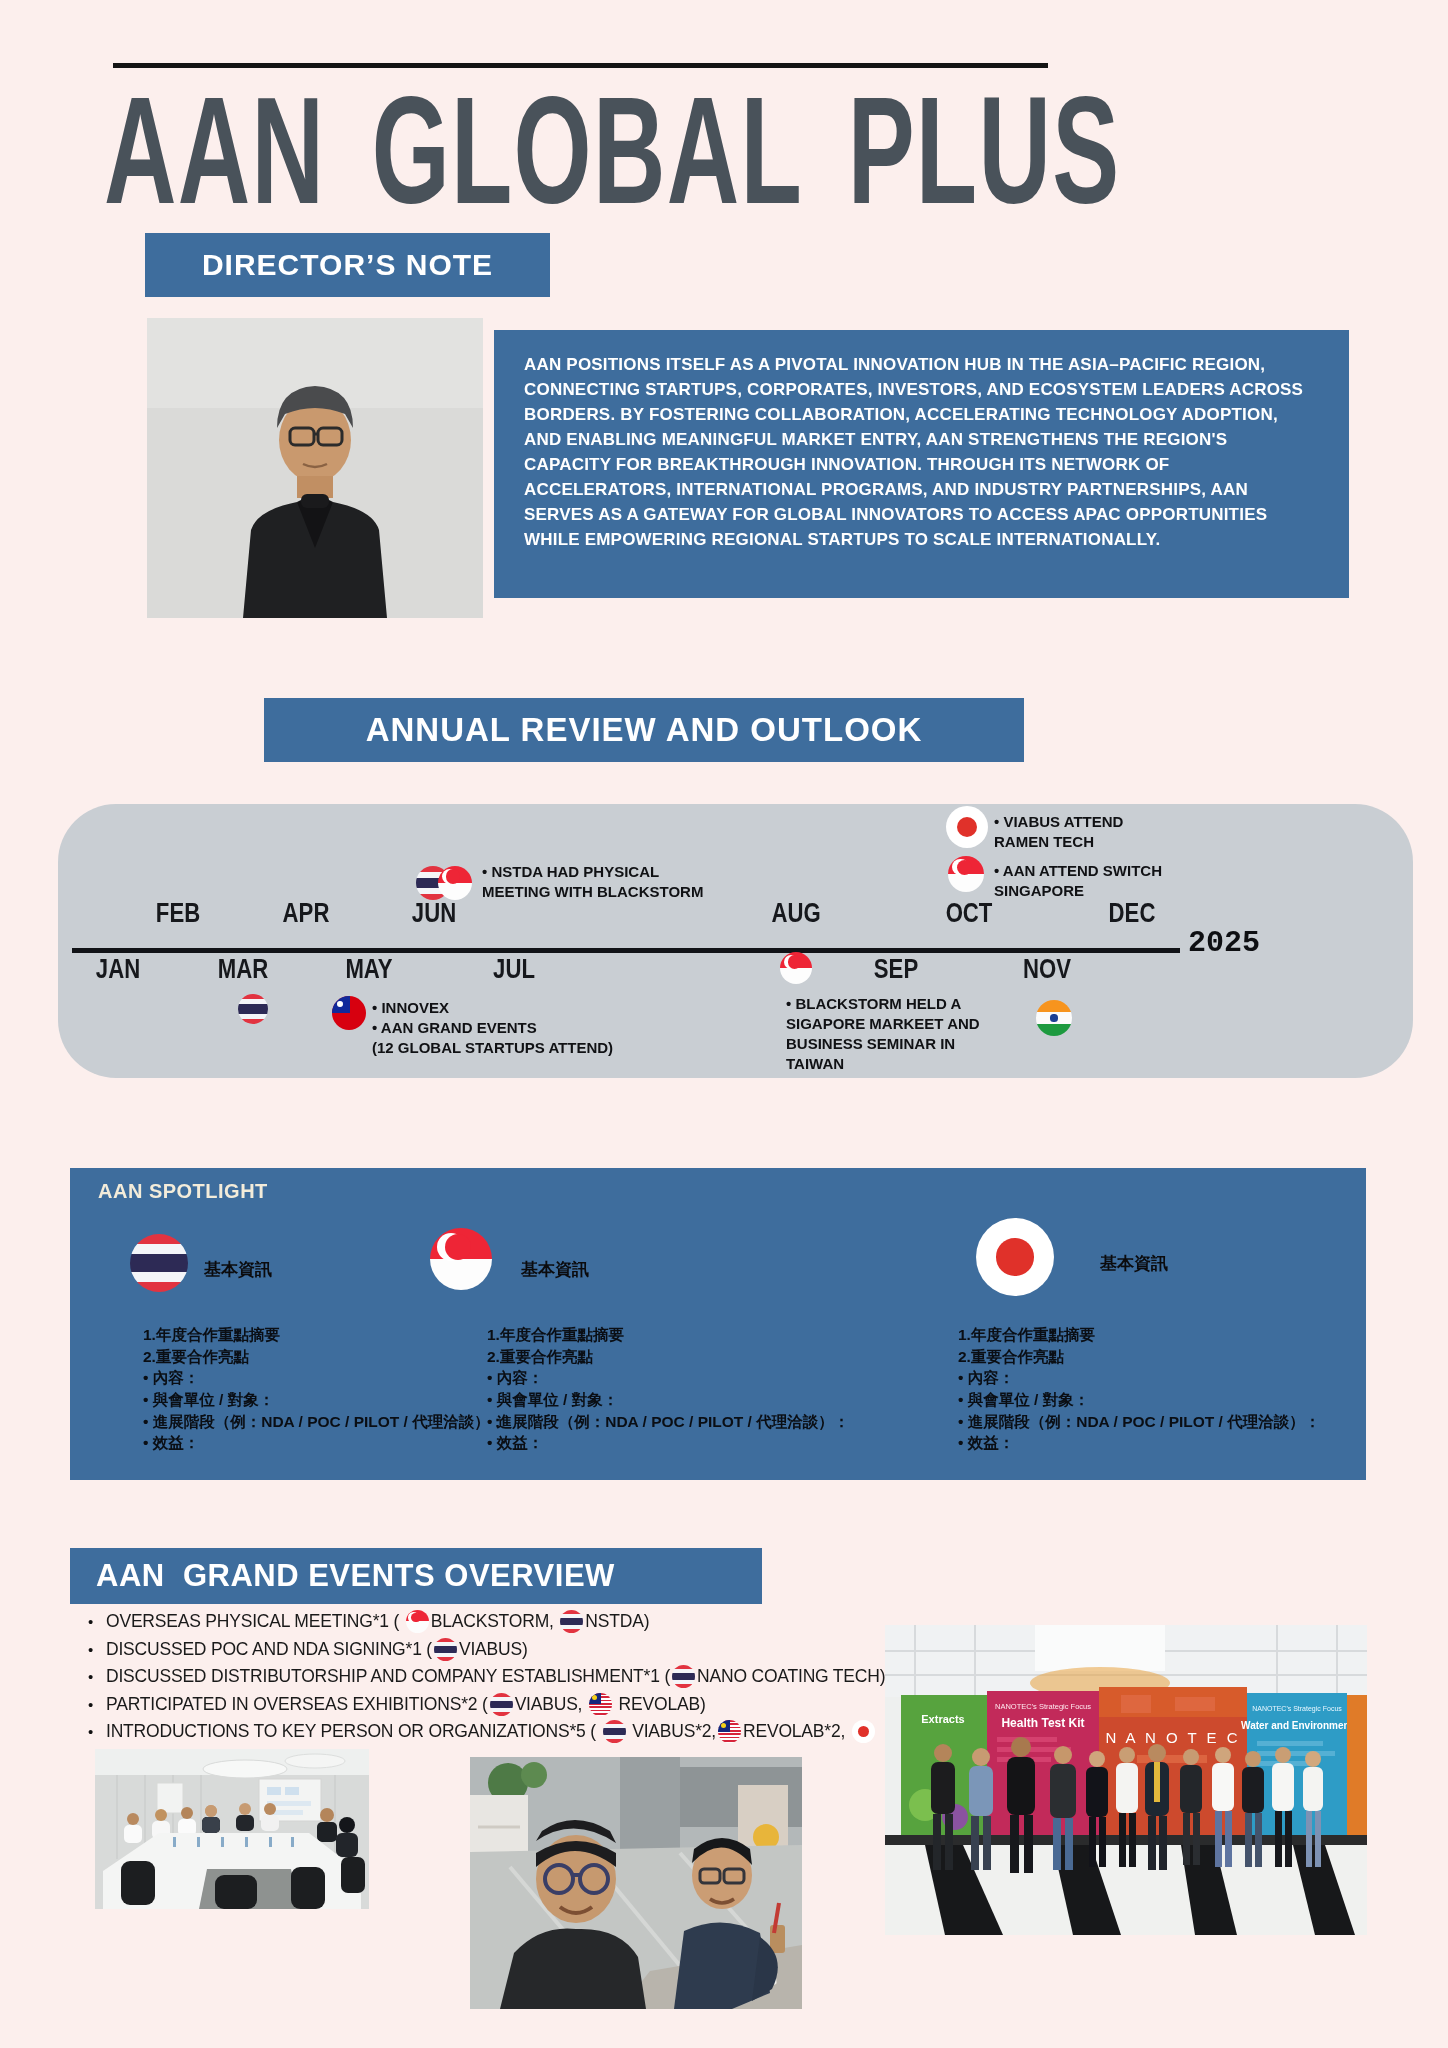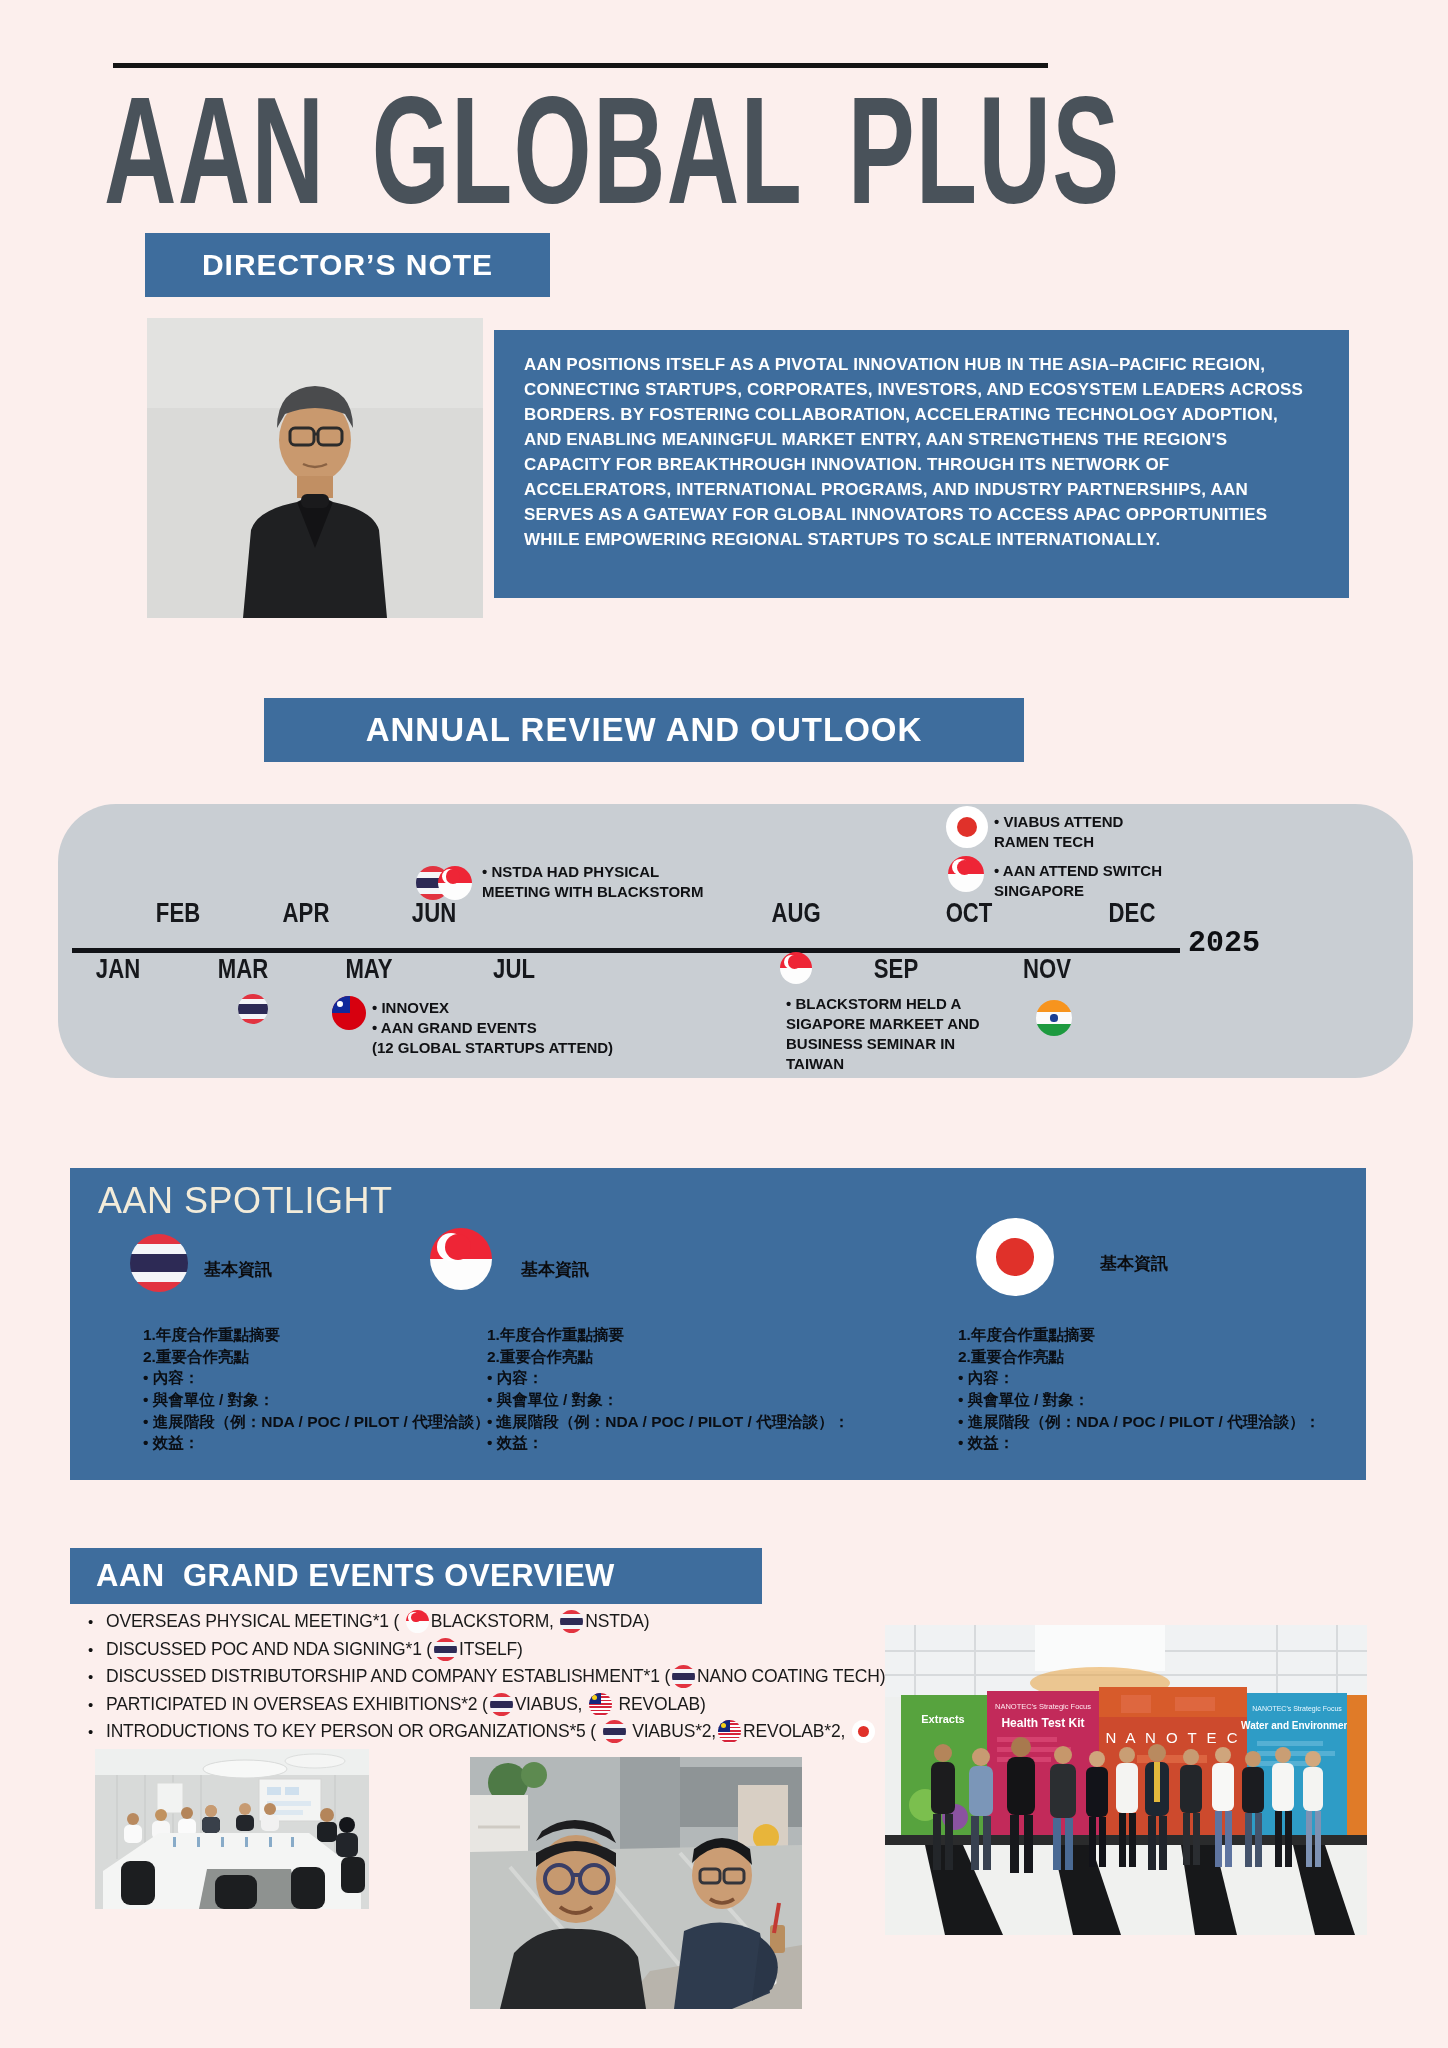--- a/index.html
+++ b/index.html
@@ -51,21 +51,21 @@
   .fl-tw::after{content:"";position:absolute;width:17%;height:17%;border-radius:50%;background:#fff;left:15%;top:14%;}
   .fl-in{background:linear-gradient(180deg,#f7941e 0 34%,#fbfbfb 34% 66%,#1d9a3f 66%);}
   .fl-in::before{content:"";position:absolute;width:20%;height:20%;border-radius:50%;background:#1b3f94;left:40%;top:40%;}
   .fl-my{background:repeating-linear-gradient(180deg,#d6243a 0 7.2%,#fff 7.2% 14.4%);}
   .fl-my::before{content:"";position:absolute;width:52%;height:50%;background:#14277c;left:0;top:0;}
   .fl-my::after{content:"";position:absolute;width:22%;height:22%;border-radius:50%;background:#f7d117;left:12%;top:11%;}
   .fl-inline{width:23px;height:23px;margin:0 2px;}
 
   
   .spotlight{position:absolute;left:70px;top:1168px;width:1296px;height:312px;background:#3e6d9d;}
-  .sp-title{position:absolute;left:28px;top:12px;font-size:36px;font-weight:400;color:#f3ecda;letter-spacing:.5px;}
+  .sp-title{position:absolute;left:28px;top:12px;font-size:20px;font-weight:700;color:#f3ecda;letter-spacing:.5px;}
   .sp-flag{position:absolute;}
   .sp-label{position:absolute;font-size:17px;font-weight:700;color:#0b0b0d;}
   .sp-list{position:absolute;top:156px;font-size:15.5px;font-weight:700;line-height:1.4;
            color:#0a0e14;white-space:pre-line;}
 
   
   .ge-list{position:absolute;left:88px;top:1608px;list-style:none;margin:0;padding:0;}
   .ge-list li{display:flex;align-items:center;height:27.5px;font-size:17.5px;color:#1a1a1a;
               letter-spacing:-.2px;white-space:pre;}
   .ge-dot{width:18px;font-size:15px;color:#111;}
@@ -186,21 +186,21 @@
 •  與會單位 / 對象：
 •  進展階段（例：NDA / POC / PILOT / 代理洽談）：
 •  效益：</div>
   </div>
 
   <div class="banner ge-banner">
     <span>AAN  GRAND EVENTS OVERVIEW</span>
   </div>
   <ul class="ge-list" id="ge-list">
       <li><span class="ge-dot">•</span><span>OVERSEAS PHYSICAL MEETING*1 ( </span><span class="fl fl-inline fl-sg"></span><span>BLACKSTORM, </span><span class="fl fl-inline fl-th"></span><span>NSTDA)</span></li>
-      <li><span class="ge-dot">•</span><span>DISCUSSED POC AND NDA SIGNING*1 (</span><span class="fl fl-inline fl-th"></span><span>ITSELF)</span></li>
+      <li><span class="ge-dot">•</span><span>DISCUSSED POC AND NDA SIGNING*1 (</span><span class="fl fl-inline fl-th"></span><span>VIABUS)</span></li>
       <li><span class="ge-dot">•</span><span>DISCUSSED DISTRIBUTORSHIP AND COMPANY ESTABLISHMENT*1 (</span><span class="fl fl-inline fl-th"></span><span>NANO COATING TECH)</span></li>
       <li><span class="ge-dot">•</span><span>PARTICIPATED IN OVERSEAS EXHIBITIONS*2 (</span><span class="fl fl-inline fl-th"></span><span>VIABUS, </span><span class="fl fl-inline fl-my"></span><span> REVOLAB)</span></li>
       <li><span class="ge-dot">•</span><span>INTRODUCTIONS TO KEY PERSON OR ORGANIZATIONS*5 ( </span><span class="fl fl-inline fl-th"></span><span> VIABUS*2,</span><span class="fl fl-inline fl-my"></span><span>REVOLAB*2, </span><span class="fl fl-inline fl-jp"></span><span>  F.MED*1)</span></li>
     </ul>
 
   <div class="photo ph-meeting">
     <svg viewBox="0 0 274 160" preserveAspectRatio="none">
       <rect width="274" height="160" fill="#d8dad9"></rect>
       <rect width="274" height="26" fill="#eef0ef"></rect>
       <ellipse cx="150" cy="20" rx="42" ry="9" fill="#f7f8f7" stroke="#d8dad9"></ellipse>

